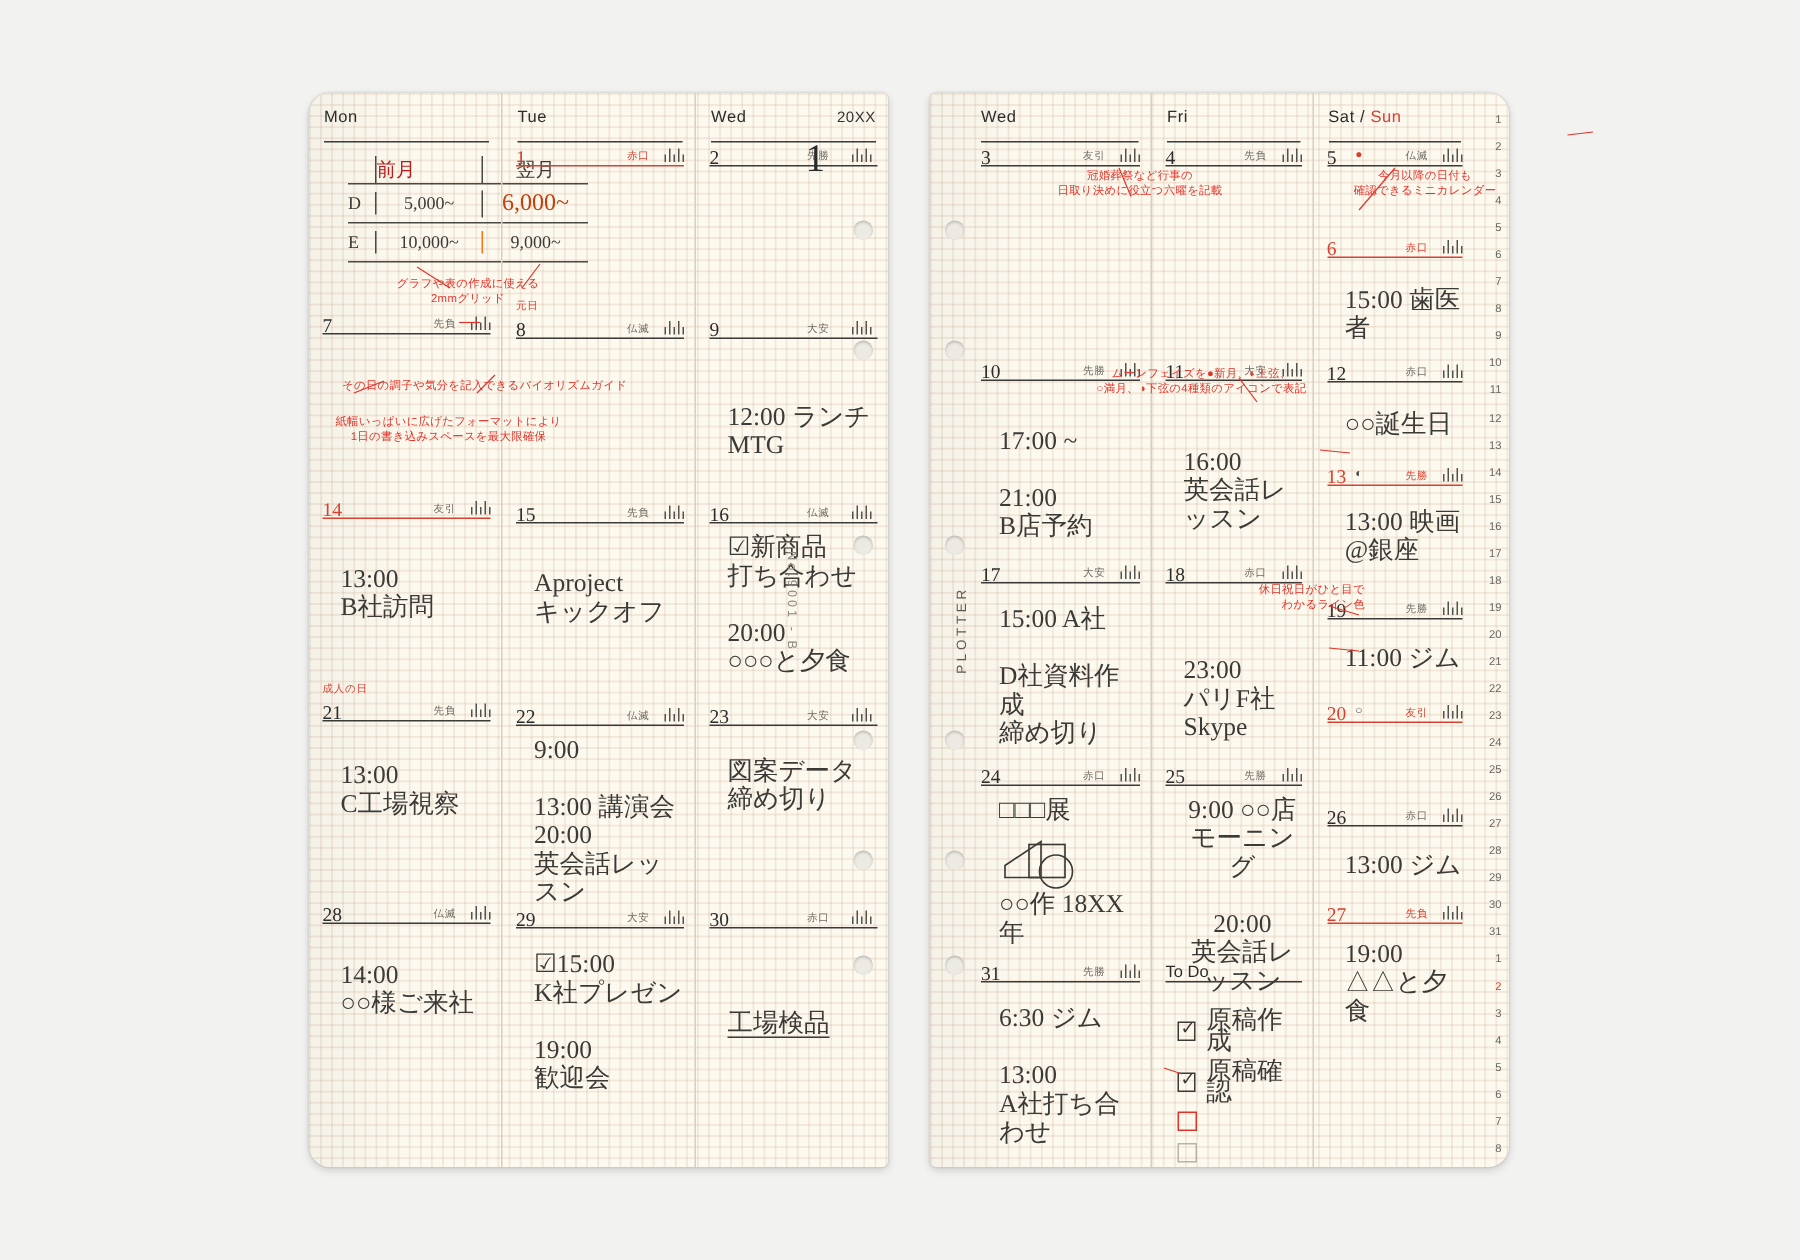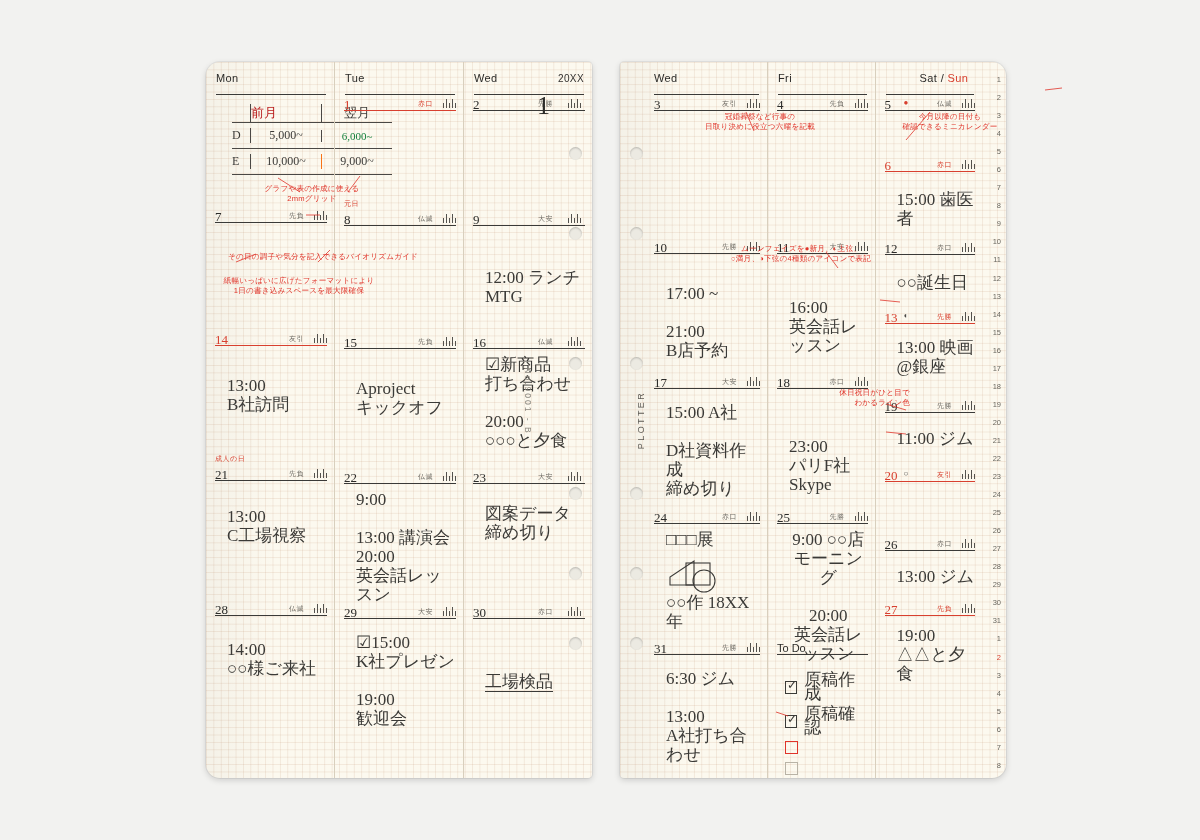--- a/index.html
+++ b/index.html
@@ -45,21 +45,21 @@
   
   .cols{position:absolute;inset:0;display:flex;}
   .col{position:relative;flex:1 1 0;}
   .col + .col{border-left:1px solid #d8cfbd;}
 
   .colhead{
     position:relative;height:22px;margin:10px 8px 0 10px;
     border-bottom:1px solid #3a3a38;
     font-size:11px;color:#2b2b29;letter-spacing:.4px;
   }
-  .colhead .sat{color:#2b2b29;padding-left:34px;}
+  .colhead .sat{color:#2b2b29;}
   .colhead .sun{color:#d8402f;}
   .colhead .yr{position:absolute;right:0;top:1px;font-size:10px;color:#33312f;}
 
   
   .cell{position:relative;height:auto;padding:3px 7px 0 9px;}
   .cell .rule{position:absolute;left:9px;right:7px;top:15px;border-bottom:1px solid #3a3a38;}
   .cell.red .rule{border-bottom-color:#d8402f;}
   .daynum{font-size:13px;color:#2b2b29;line-height:13px;font-family:"Liberation Serif",serif;}
   .cell.red .daynum{color:#d8402f;}
   .rokuyo{
@@ -138,21 +138,21 @@
         <div style="position:relative;height:112px;">
           <div style="position:absolute;left:26px;top:9px;width:160px;">
             <div style="display:flex;border-bottom:1px solid #4a4845;">
               <div style="width:18px;"></div>
               <div style="flex:1;text-align:left;font-family:'Liberation Serif',serif;font-size:13px;color:#b91c1c;border-left:1px solid #4a4845;">前月</div>
               <div style="flex:1;text-align:center;font-family:'Liberation Serif',serif;font-size:13px;color:#3b3a37;border-left:1px solid #4a4845;">翌月</div>
             </div>
             <div style="display:flex;border-bottom:1px solid #4a4845;height:25px;align-items:center;">
               <div style="width:18px;font-family:'Liberation Serif',serif;font-size:12px;color:#3b3a37;">D</div>
               <div style="flex:1;text-align:center;font-family:'Liberation Serif',serif;font-size:12px;color:#3b3a37;border-left:1px solid #4a4845;">5,000~</div>
-              <div style="flex:1;text-align:center;font-family:'Liberation Serif',serif;font-size:11px;color:#15803d;border-left:1px solid #4a4845;">6,000~</div>
+              <div style="flex:1;text-align:center;font-family:'Liberation Serif',serif;font-size:16px;color:#c2410c;border-left:1px solid #4a4845;">6,000~</div>
             </div>
             <div style="display:flex;border-bottom:1px solid #4a4845;height:25px;align-items:center;">
               <div style="width:18px;font-family:'Liberation Serif',serif;font-size:12px;color:#3b3a37;">E</div>
               <div style="flex:1;text-align:center;font-family:'Liberation Serif',serif;font-size:12px;color:#3b3a37;border-left:1px solid #4a4845;">10,000~</div>
               <div style="flex:1;text-align:center;font-family:'Liberation Serif',serif;font-size:12px;color:#3b3a37;border-left:1px solid #f97316;">9,000~</div>
             </div>
           </div>
         </div>
 
         <div class="cell" style="height:120px;">

